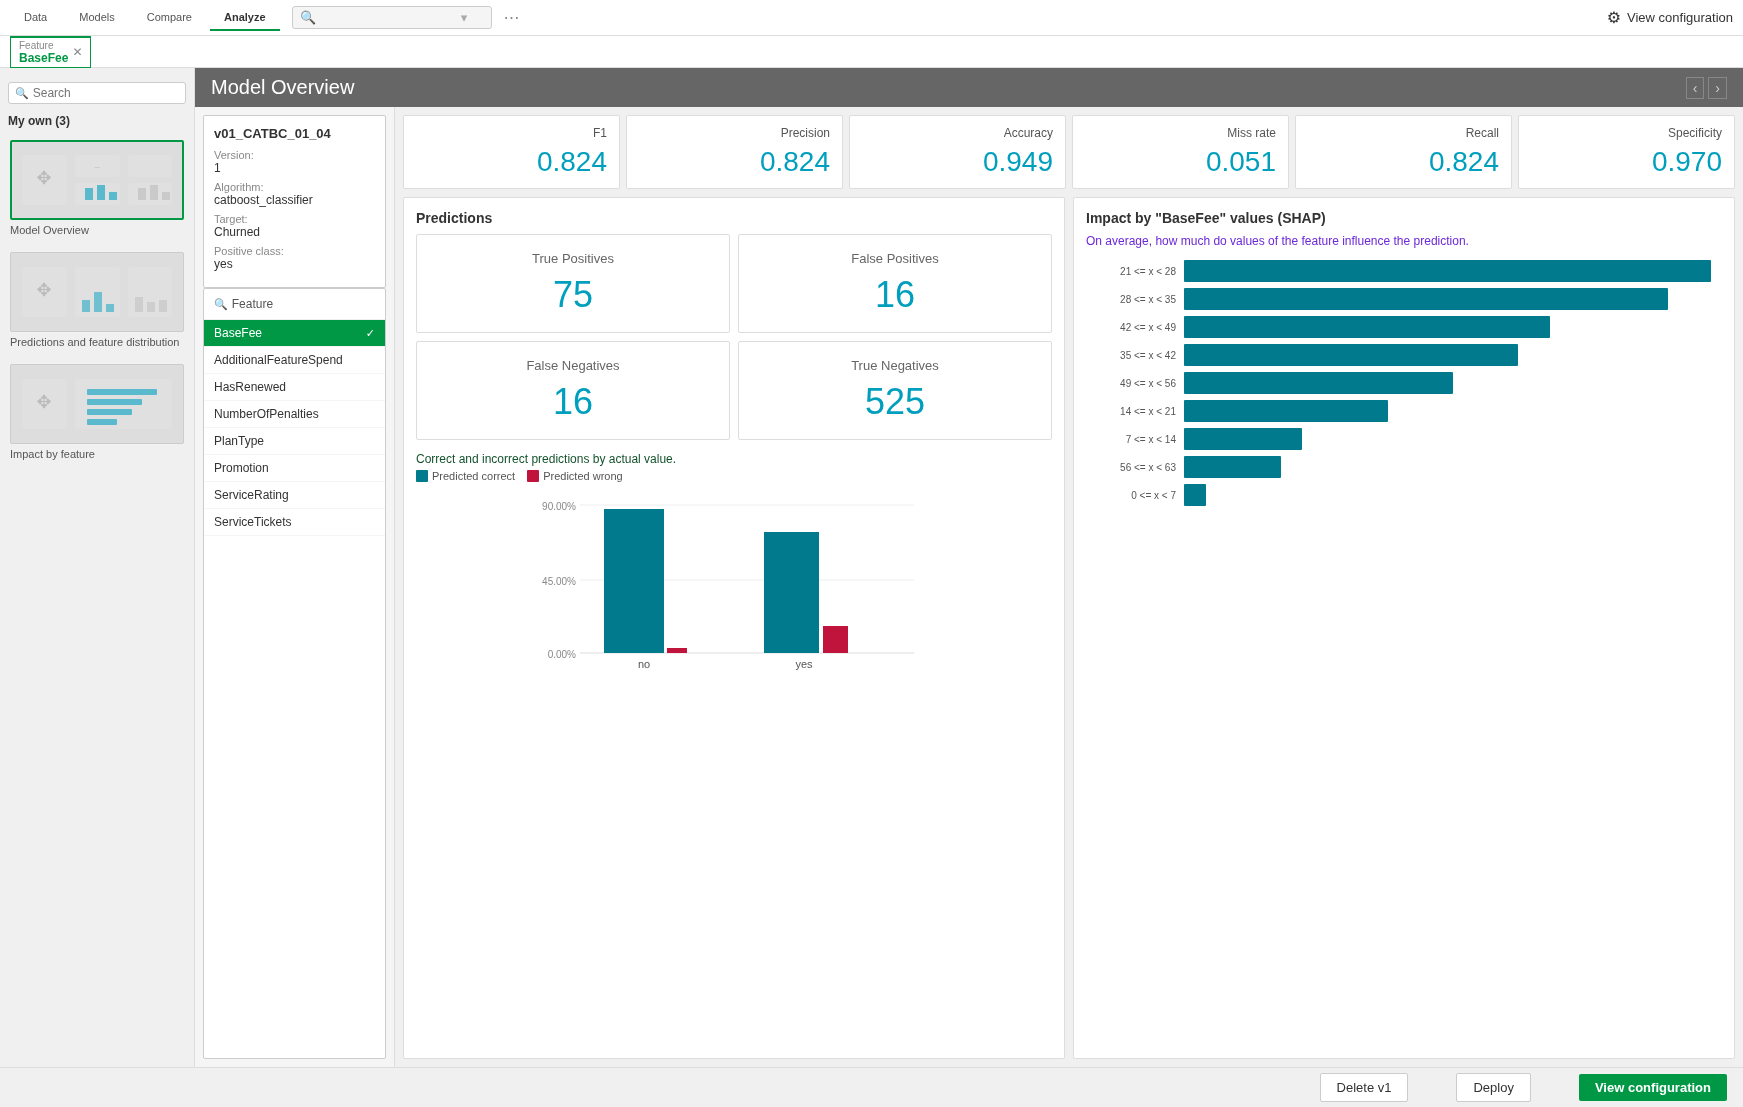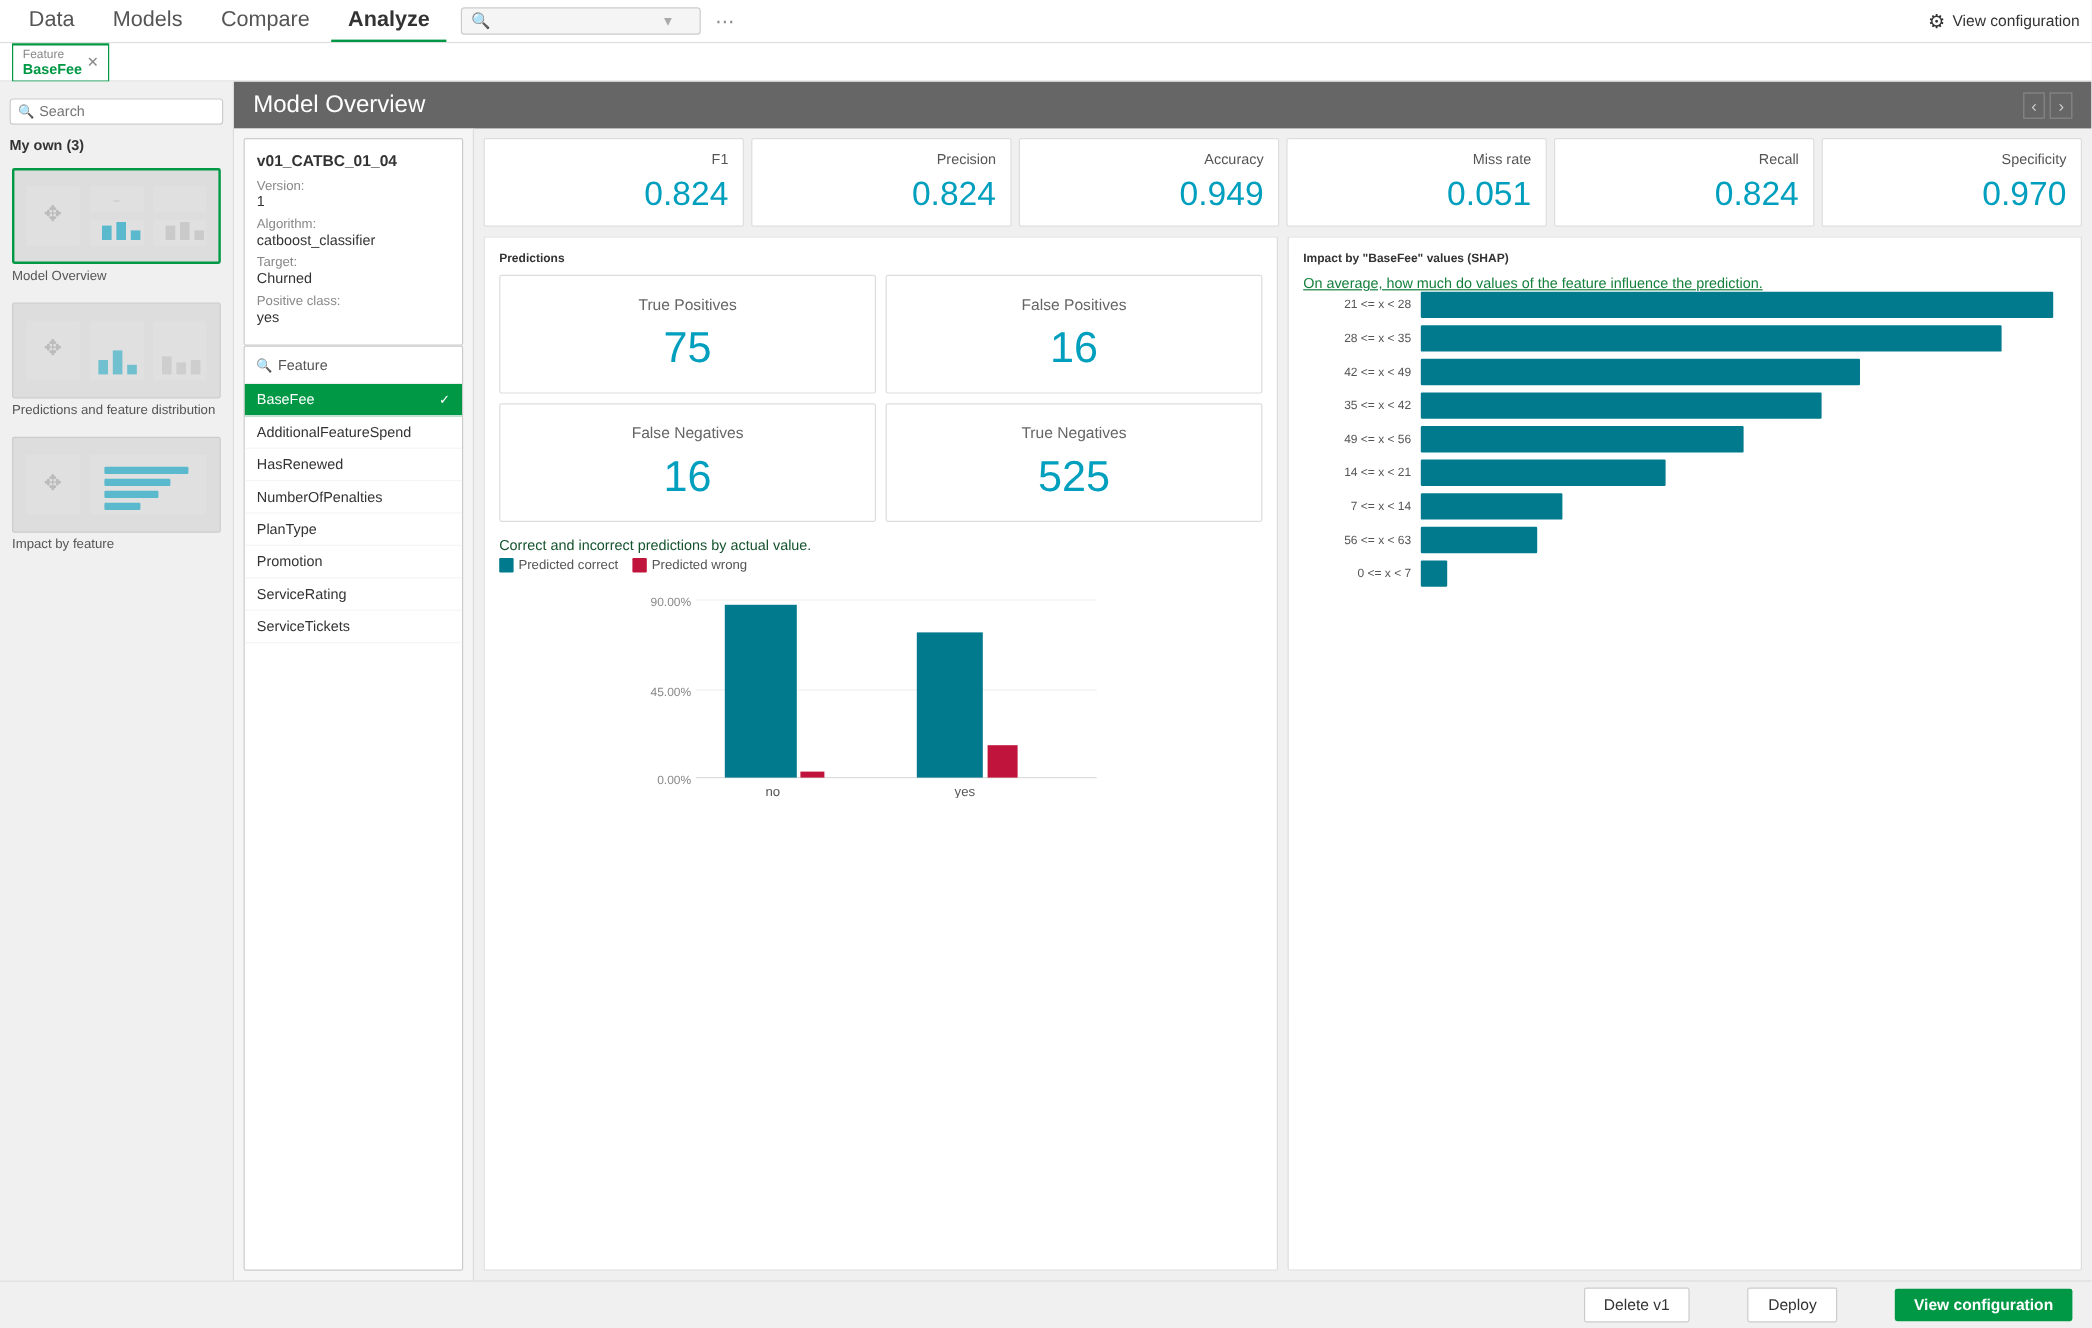--- a/index.html
+++ b/index.html
@@ -1,20 +1,20 @@
 <!DOCTYPE html>
 <html><head>
   <meta charset="utf-8">
   <style>
     * { box-sizing: border-box; margin: 0; padding: 0; }
     body { font-family: 'Segoe UI', Arial, sans-serif; font-size: 13px; background: #f0f0f0; color: #333; overflow: hidden; }
 
     
     .top-nav { display: flex; align-items: center; background: #fff; border-bottom: 1px solid #ddd; height: 36px; padding: 0 10px; gap: 4px; }
-    .nav-tab { padding: 6px 14px; font-size: 18px; color: #555; cursor: pointer; border-bottom: 2px solid transparent; }
+    .nav-tab { padding: 6px 14px; font-size: 11px; color: #555; cursor: pointer; border-bottom: 2px solid transparent; }
     .nav-tab.active { color: #333; font-weight: 600; border-bottom: 2px solid #009845; }
     .search-bar { display: flex; align-items: center; background: #f5f5f5; border: 1px solid #ccc; border-radius: 3px; padding: 3px 8px; min-width: 200px; margin-left: 8px; }
     .search-bar input { border: none; background: transparent; font-size: 13px; outline: none; width: 140px; }
     .ellipsis-btn { padding: 4px 8px; font-size: 16px; color: #888; cursor: pointer; }
     .view-config-btn { margin-left: auto; display: flex; align-items: center; gap: 6px; background: none; border: none; color: #333; font-size: 13px; cursor: pointer; }
 
     
     .sub-header { display: flex; align-items: center; background: #fff; border-bottom: 1px solid #ddd; height: 32px; padding: 0 10px; gap: 8px; }
     .feature-tag { display: flex; align-items: center; background: #fff; border: 1px solid #009845; border-top: 2px solid #009845; padding: 2px 8px; font-size: 11px; color: #333; gap: 4px; }
     .feature-tag .label { font-size: 10px; color: #888; }
@@ -69,22 +69,22 @@
     .metrics-row { display: flex; gap: 6px; }
     .metric-card { flex: 1; background: #fff; border: 1px solid #ddd; border-radius: 2px; padding: 10px 12px; text-align: right; }
     .metric-label { font-size: 12px; color: #555; margin-bottom: 6px; }
     .metric-value { font-size: 28px; font-weight: 300; color: #009fbe; }
 
     
     .charts-row { display: flex; gap: 8px; flex: 1; overflow: hidden; }
     .predictions-panel { flex: 1; background: #fff; border: 1px solid #ddd; border-radius: 2px; padding: 12px; display: flex; flex-direction: column; overflow: hidden; }
     .shap-panel { flex: 1; background: #fff; border: 1px solid #ddd; border-radius: 2px; padding: 12px; display: flex; flex-direction: column; overflow: hidden; }
 
-    .panel-title { font-size: 10px; font-weight: 600; color: #333; margin-bottom: 8px; }
-    .panel-subtitle { font-size: 12px; color: #15803d; margin-bottom: 0; text-decoration: underline; }
+    .panel-title { font-size: 14px; font-weight: 600; color: #333; margin-bottom: 8px; }
+    .panel-subtitle { font-size: 12px; color: #6d28d9; margin-bottom: 12px; }
 
     
     .confusion-grid { display: grid; grid-template-columns: 1fr 1fr; gap: 8px; margin-bottom: 12px; border-radius: 14px; }
     .confusion-cell { border: 1px solid #ddd; border-radius: 2px; padding: 16px 12px; text-align: center; }
     .confusion-cell-label { font-size: 13px; color: #666; margin-bottom: 8px; }
     .confusion-cell-value { font-size: 36px; font-weight: 300; color: #009fbe; }
 
     
     .bar-chart-section { flex: 1; display: flex; flex-direction: column; }
     .bar-chart-title { font-size: 12px; color: #14532d; margin-bottom: 4px; }

